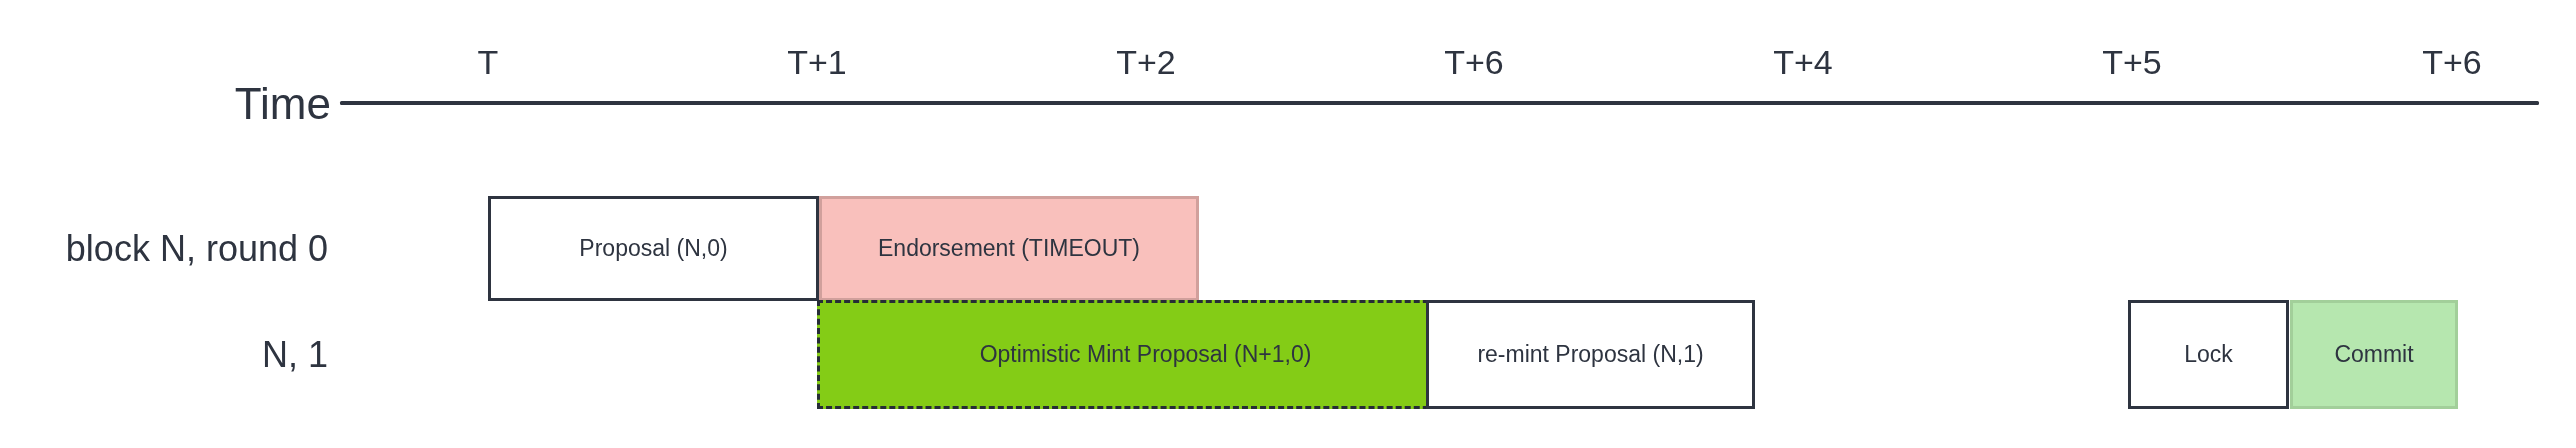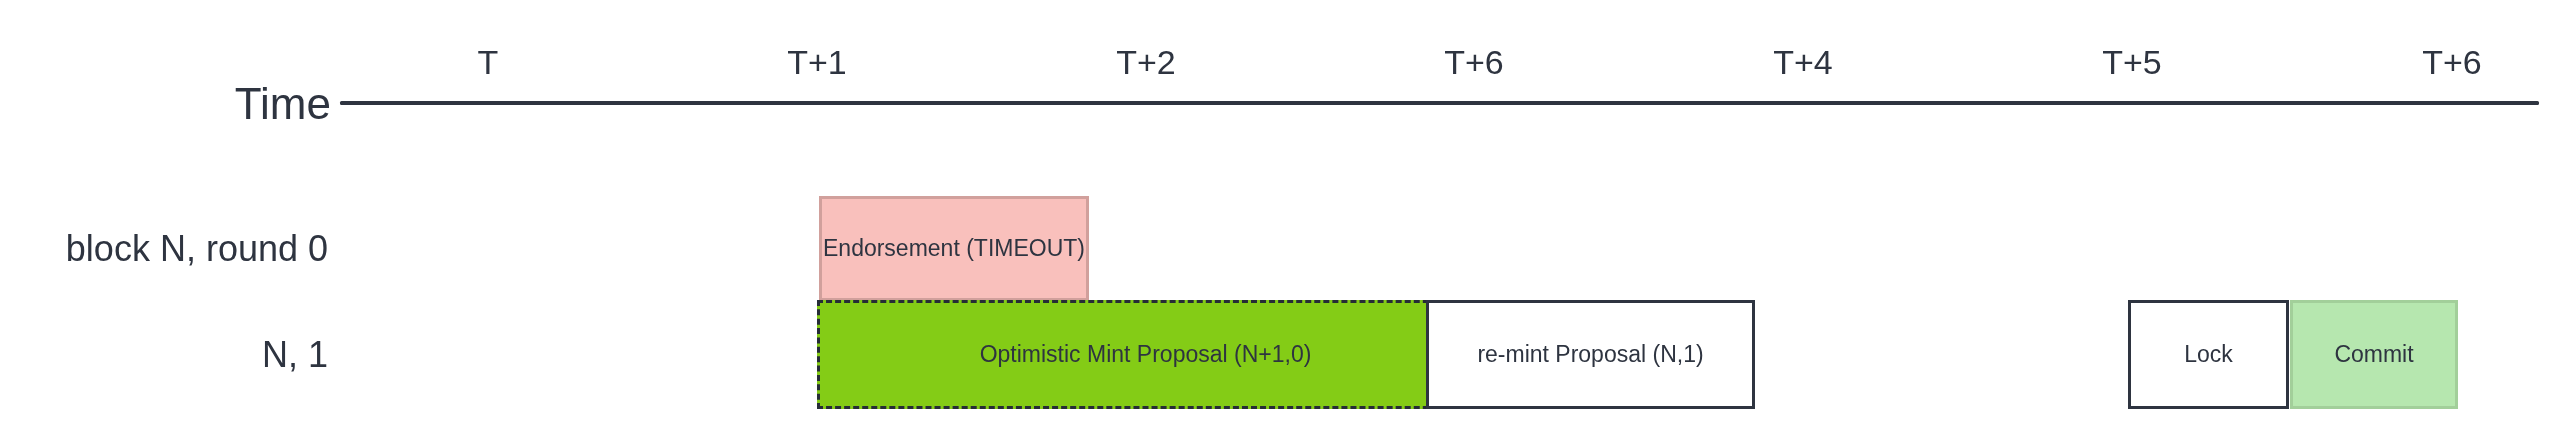--- a/index.html
+++ b/index.html
@@ -66,21 +66,24 @@
   <div class="tick" style="left:817px">T+1</div>
   <div class="tick" style="left:1146px">T+2</div>
   <div class="tick" style="left:1474px">T+6</div>
   <div class="tick" style="left:1803px">T+4</div>
   <div class="tick" style="left:2132px">T+5</div>
   <div class="tick" style="left:2452px">T+6</div>
 
   <div class="row-label r0">block N, round 0</div>
   <div class="row-label r1">N, 1</div>
 
-  <div class="box timeout r0box" style="left:819px;width:270px;">
+  <div class="box r0box" style="left:488px;width:331px;">
+    <span>Proposal (N,0)</span>
+  </div>
+  <div class="box timeout r0box" style="left:819px;width:380px;">
     <span>Endorsement (TIMEOUT)</span>
   </div>
 
   <div class="box dashed r1box" style="left:817px;width:657px;">
     <span>Optimistic Mint Proposal (N+1,0)</span>
   </div>
   <div class="box r1box" style="left:1426px;width:329px;">
     <span>re-mint Proposal (N,1)</span>
   </div>
   <div class="box commit r1box" style="left:2290px;width:168px;">

